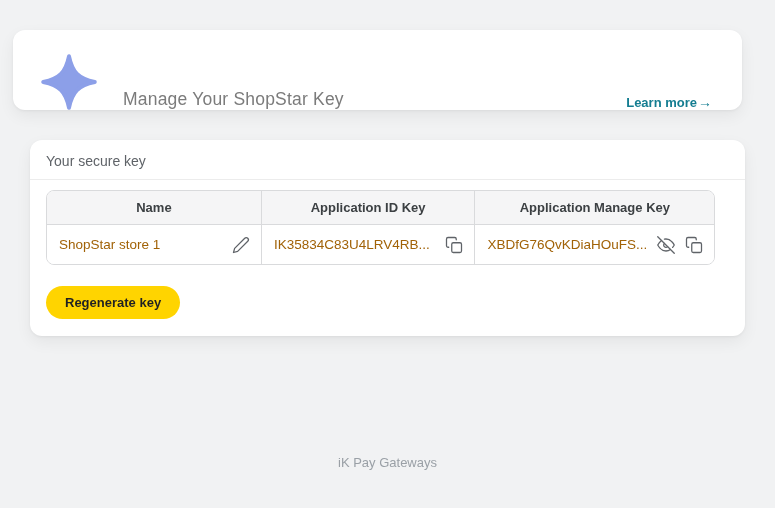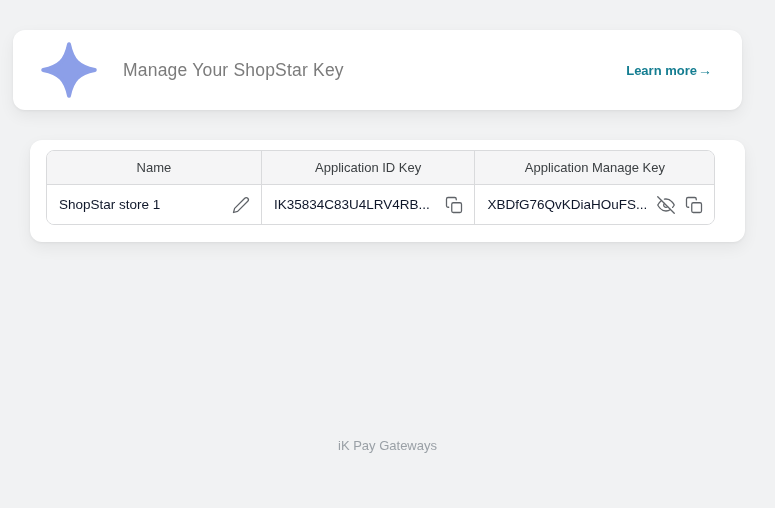--- a/index.html
+++ b/index.html
@@ -13,21 +13,21 @@
   .card {
     background: #ffffff;
     border-radius: 12px;
     box-shadow: 0 1px 3px rgba(0,0,0,0.05), 0 6px 16px rgba(0,0,0,0.06);
   }
   
   .header-card {
     margin: 30px 33px 0 13px;
     height: 80px;
     display: flex;
-    align-items: center;
+    align-items: flex-end;
     padding: 0 30px 0 28px;
   }
   .star-icon { width: 56px; height: 56px; flex: 0 0 auto; }
   .page-title {
     margin-left: 26px;
     font-size: 17.5px;
     font-weight: 500;
     color: #7b7b7b;
     letter-spacing: 0.2px;
   }
@@ -60,34 +60,34 @@
     border-collapse: separate;
     border-spacing: 0;
     border: 1px solid #d9dadc;
     border-radius: 8px;
     table-layout: fixed;
     overflow: hidden;
   }
   .key-table th {
     background: #f5f5f6;
     font-size: 13px;
-    font-weight: 400;
+    font-weight: 700;
     color: #3c4043;
     text-align: center;
     padding: 9px 8px;
     border-bottom: 1px solid #d9dadc;
   }
   .key-table th:not(:last-child),
   .key-table td:not(:last-child) { border-right: 1px solid #d9dadc; }
   .key-table td {
     background: #ffffff;
     padding: 0 10px 0 12px;
     height: 39px;
     font-size: 13.5px;
-    color: #0f172a;
+    color: #a16207;
   }
   .col-name { width: 32.2%; }
   .col-id { width: 32%; }
   .col-secret { width: 35.8%; }
   .cell-flex {
     display: flex;
     align-items: center;
     gap: 8px;
   }
   .cell-text {
@@ -118,21 +118,21 @@
     padding: 9px 19px;
     font-family: "Liberation Sans", sans-serif;
     font-size: 13px;
     font-weight: 700;
     cursor: pointer;
   }
   
   .footer {
     position: absolute;
     left: 0;
-    top: 438px;
+    top: 455px;
     width: 100%;
     text-align: center;
     font-size: 13px;
     color: #9aa0a6;
   }
 </style>
 </head>
 <body>
 
 <div class="card header-card">
@@ -140,20 +140,23 @@
     <path d="M50 4 C56 33 67 44 96 50 C67 56 56 67 50 96 C44 67 33 56 4 50 C33 44 44 33 50 4 Z" fill="#8c9fe8" stroke="#8c9fe8" stroke-width="7" stroke-linejoin="round"></path>
   </svg>
   <div class="page-title">Manage Your ShopStar Key</div>
   <a class="learn-more">
     <span>Learn more</span>
     <span class="arrow">→</span>
   </a>
 </div>
 
 <div class="card key-card">
+  <div class="key-card-header">
+    <div class="section-title">Your secure key</div>
+  </div>
 
   <div class="table-wrap">
     <table class="key-table">
       <colgroup>
         <col class="col-name">
           <col class="col-id">
           <col class="col-secret">
       </colgroup>
       <thead>
         <tr>
@@ -200,15 +203,16 @@
                   <path d="M5 15H4a2 2 0 0 1-2-2V4a2 2 0 0 1 2-2h9a2 2 0 0 1 2 2v1"></path>
                 </svg>
               </button>
             </div>
           </td>
         </tr>
       </tbody>
     </table>
   </div>
 
+  <button class="regen-btn">Regenerate key</button>
 </div>
 
 <div class="footer">iK Pay Gateways</div>
 
 </body></html>

